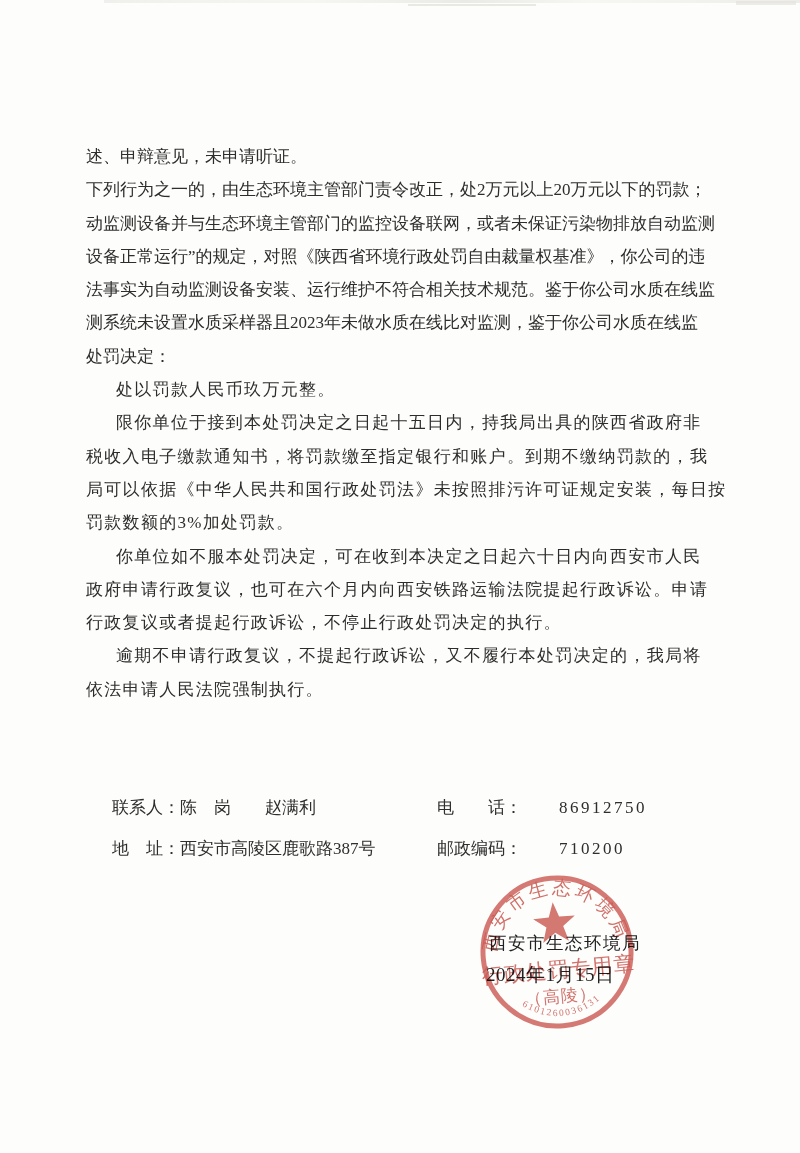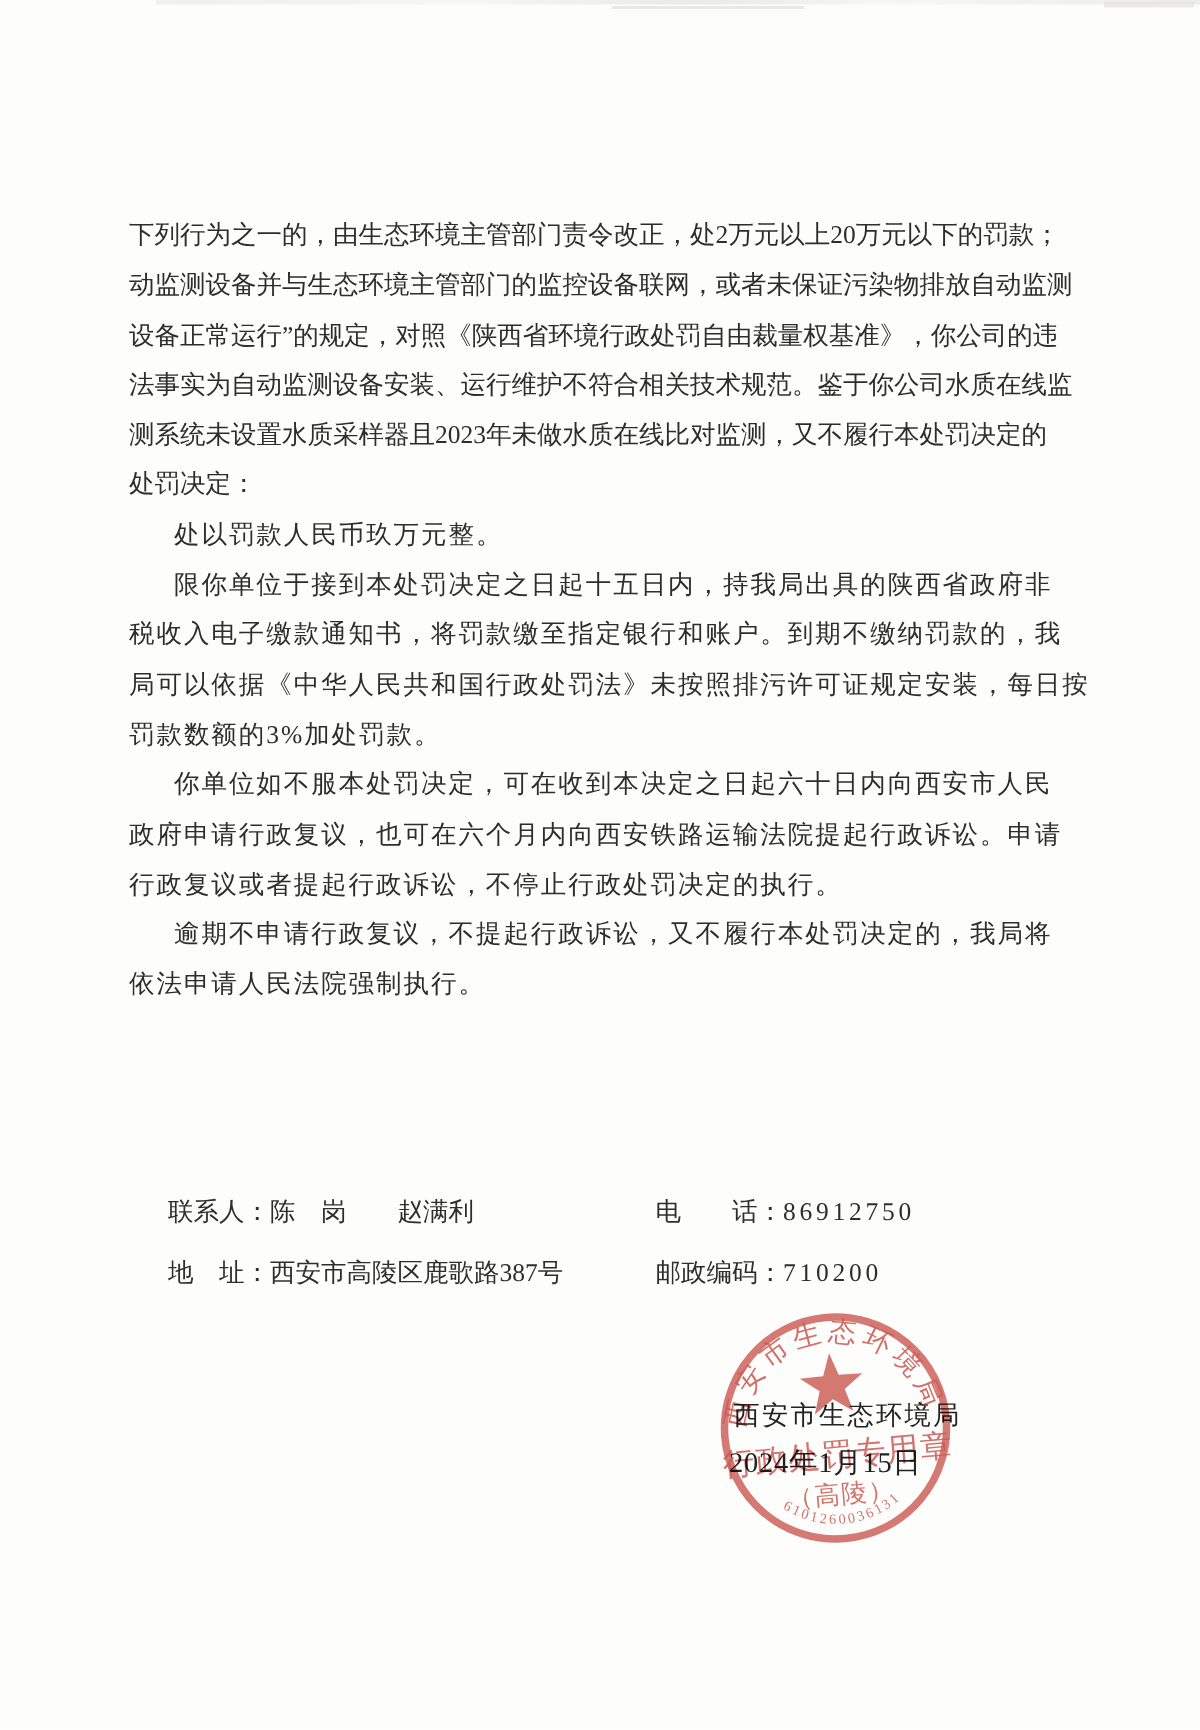--- a/index.html
+++ b/index.html
@@ -20,21 +20,21 @@
     font-size:17px;line-height:33.3px;color:#2d2d2d;
     text-align:justify;
   }
   .body-text p{margin:0;padding:0;white-space:nowrap;}
   .ind{text-indent:30px;}
   .mt{margin-top:7px !important;}
   .sp{letter-spacing:1.3px;}
 
   .contact-row{position:absolute;left:112px;width:640px;font-size:17px;color:#2e2e2e;white-space:nowrap;}
   .contact-row .right{position:absolute;left:325px;top:0;}
-  .contact-row .num{letter-spacing:2.5px;}
+  .contact-row .num{letter-spacing:2.5px;margin-left:37px;}
   .row1{top:796px;}
   .row2{top:837px;}
 
   .sig-agency{position:absolute;left:489px;top:931px;font-size:17.5px;letter-spacing:1.5px;color:#222;z-index:2;}
   .sig-date{position:absolute;left:486px;top:962px;font-size:19px;letter-spacing:.5px;color:#222;z-index:2;}
 
   .stamp{
     position:absolute;left:471px;top:866px;width:172px;height:172px;
     z-index:3;mix-blend-mode:multiply;opacity:.92;
     transform:rotate(-5deg);
@@ -42,25 +42,26 @@
   .stamp svg{display:block;}
 </style>
 </head>
 <body>
 
 <div class="scan-edge"></div>
 <div class="scan-smudge"></div>
 <div class="scan-smudge2"></div>
 
 <div class="body-text">
+  <p>述、申辩意见，未申请听证。</p>
   <p>下列行为之一的，由生态环境主管部门责令改正，处2万元以上20万元以下的罚款；</p>
   <p>动监测设备并与生态环境主管部门的监控设备联网，或者未保证污染物排放自动监测</p>
   <p>设备正常运行”的规定，对照《陕西省环境行政处罚自由裁量权基准》，你公司的违</p>
   <p>法事实为自动监测设备安装、运行维护不符合相关技术规范。鉴于你公司水质在线监</p>
-  <p>测系统未设置水质采样器且2023年未做水质在线比对监测，又不履行本处罚决定的</p>
+  <p>测系统未设置水质采样器且2023年未做水质在线比对监测，鉴于你公司水质在线监</p>
   <p>处罚决定：</p>
   <p class="ind sp">处以罚款人民币玖万元整。</p>
   <p class="ind sp">限你单位于接到本处罚决定之日起十五日内，持我局出具的陕西省政府非</p>
   <p class="sp">税收入电子缴款通知书，将罚款缴至指定银行和账户。到期不缴纳罚款的，我</p>
   <p class="sp">局可以依据《中华人民共和国行政处罚法》未按照排污许可证规定安装，每日按</p>
   <p class="sp">罚款数额的3%加处罚款。</p>
   <p class="ind sp">你单位如不服本处罚决定，可在收到本决定之日起六十日内向西安市人民</p>
   <p class="sp">政府申请行政复议，也可在六个月内向西安铁路运输法院提起行政诉讼。申请</p>
   <p class="sp">行政复议或者提起行政诉讼，不停止行政处罚决定的执行。</p>
   <p class="ind sp">逾期不申请行政复议，不提起行政诉讼，又不履行本处罚决定的，我局将</p>

